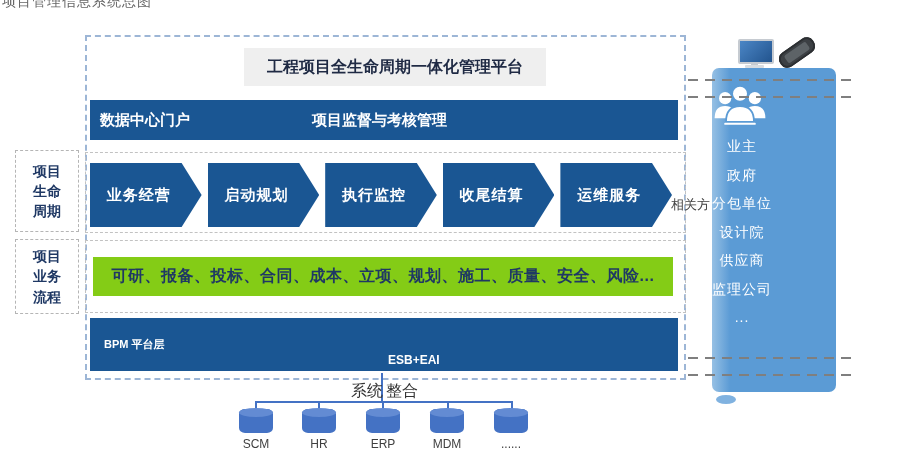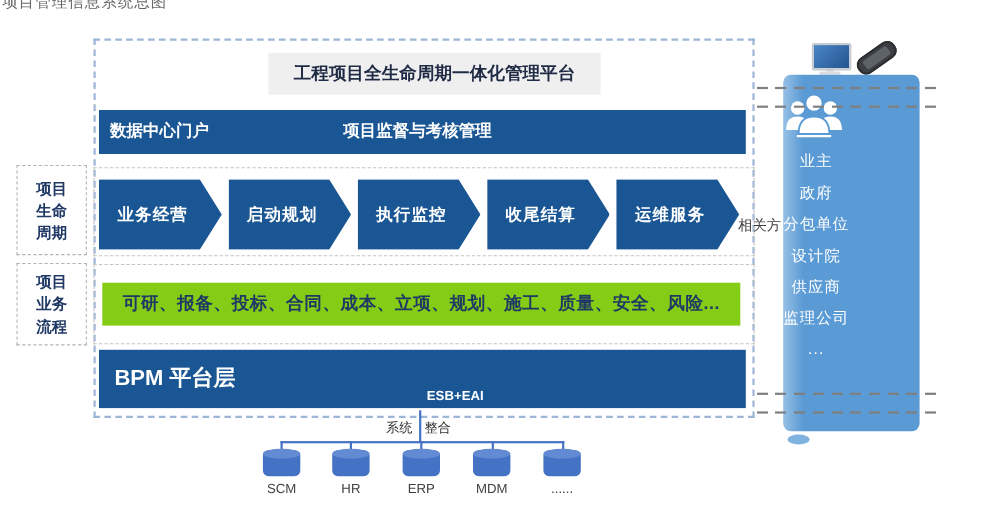--- a/index.html
+++ b/index.html
@@ -27,21 +27,21 @@
     display:flex;align-items:center;justify-content:center;
     font-size:16px;font-weight:bold;color:#1f2a44;
   }
 
   
   .blue-bar{background:#1a5693;color:#fff;font-weight:bold;}
   .header-bar{left:90px;top:100px;width:588px;height:40px;}
   .header-bar .t-left{position:absolute;left:10px;top:0;height:56px;line-height:40px;font-size:15px;}
   .header-bar .t-center{position:absolute;left:222px;top:0;height:40px;line-height:40px;font-size:15px;}
   .bpm-bar{left:90px;top:318px;width:588px;height:53px;}
-  .bpm-bar .t-left{position:absolute;left:14px;top:0;height:53px;line-height:53px;font-size:20px;}
+  .bpm-bar .t-left{position:absolute;left:14px;top:0;height:53px;line-height:53px;font-size:11px;}
   .bpm-bar .t-center{position:absolute;left:298px;top:16px;height:53px;line-height:53px;font-size:12px;}
 
   
   .row-band{border:1px dashed #c2c2c2;box-sizing:border-box;background:transparent;}
   .band-lifecycle{left:85px;top:152px;width:601px;height:81px;}
   .band-business{left:85px;top:240px;width:601px;height:73px;}
 
   
   .side-label{
     width:64px;border:1px dashed #b5b5b5;box-sizing:border-box;
@@ -65,21 +65,21 @@
 
   
   .process-strip{
     left:93px;top:257px;width:580px;height:39px;background:#84cc16;
     display:flex;align-items:center;justify-content:center;
     font-size:16px;font-weight:bold;color:#1f3864;letter-spacing:0.5px;
   }
 
   
   .v-line,.h-line{background:#4472c4;}
-  .sys-label{font-size:12px;color:#333;}
+  .sys-label{font-size:16px;color:#333;}
 
   
   .cyl{width:34px;height:24px;background:#4472c4;border-radius:6px/5px;position:absolute;}
   .cyl::before{
     content:"";position:absolute;left:0;top:-1px;width:34px;height:9px;
     background:#638bd3;border-radius:50%;
   }
   .cyl-label{font-size:12px;color:#3f3f3f;text-align:center;width:70px;}
 
   

